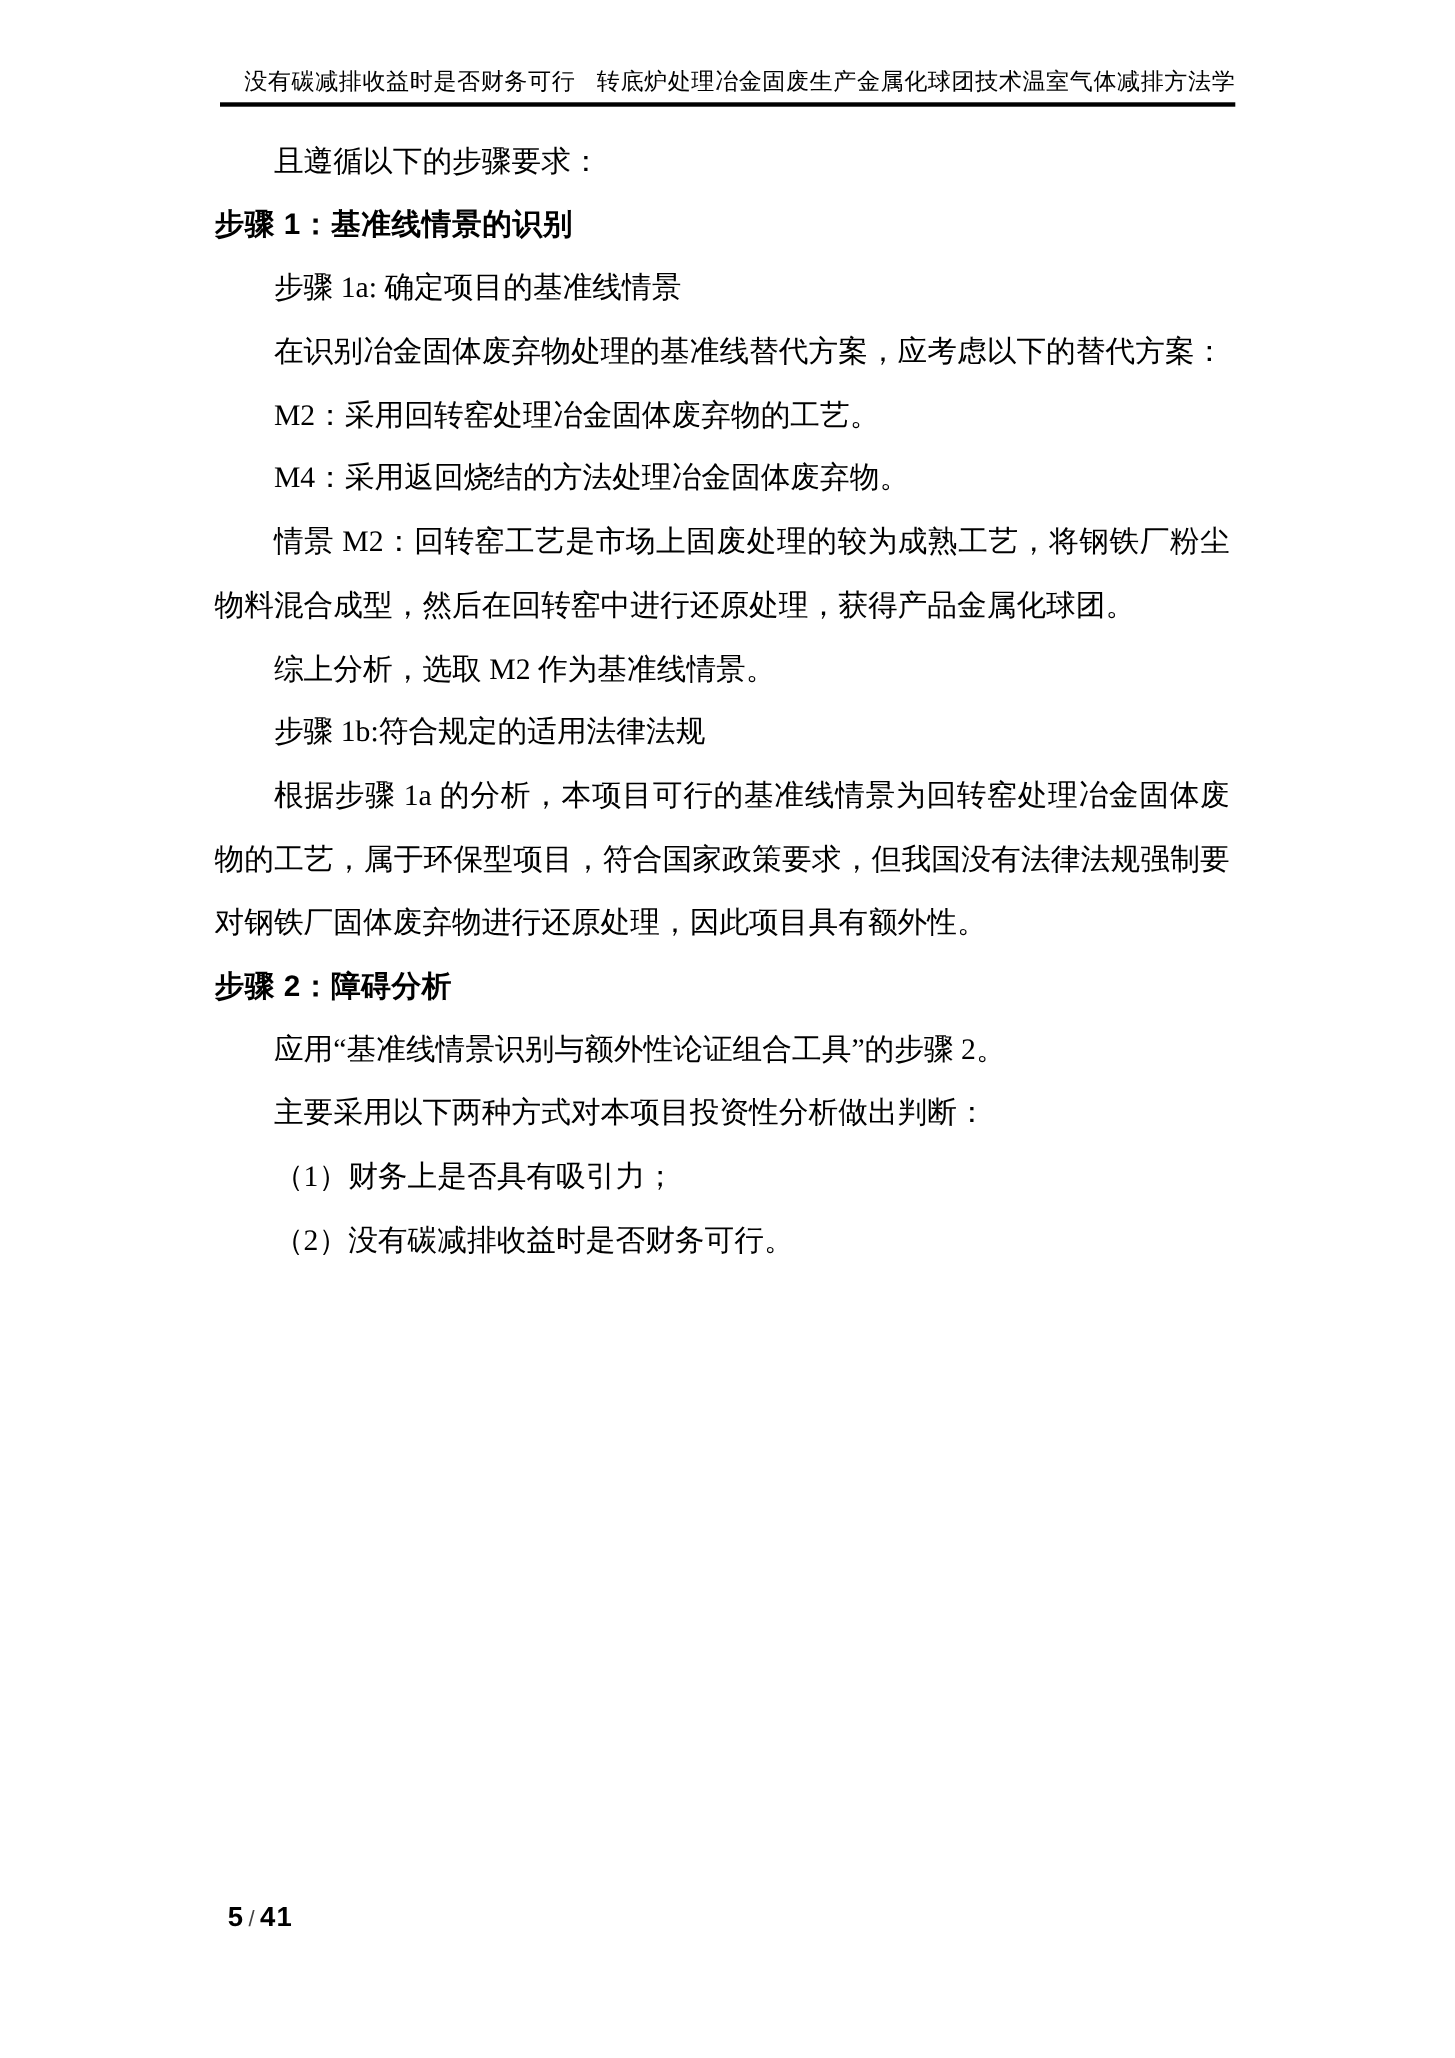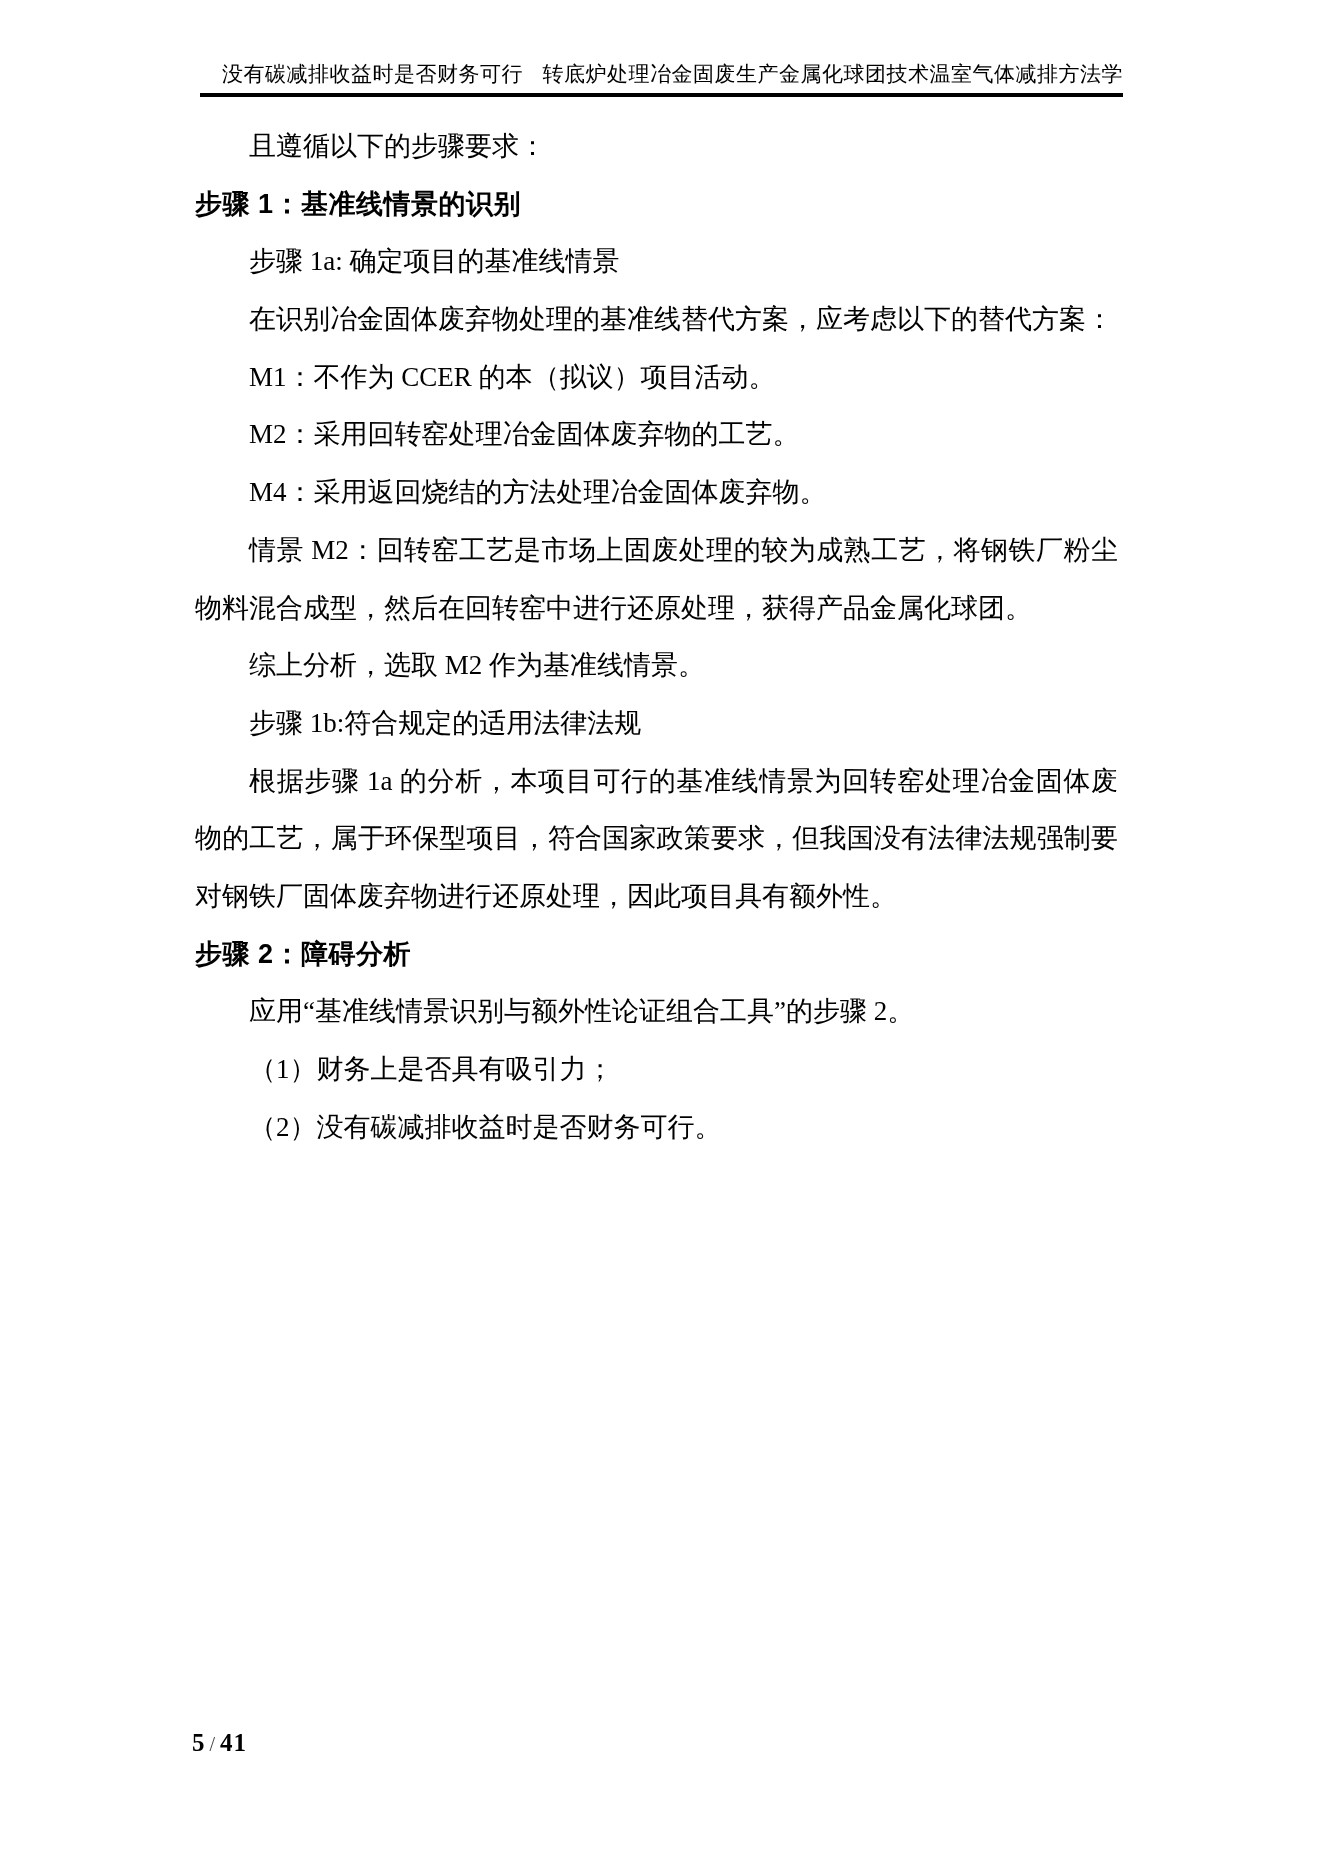--- a/index.html
+++ b/index.html
@@ -52,23 +52,23 @@
     letter-spacing: 0.5px;
   }
   .line.fill {
     white-space: normal;
     text-align: justify;
     text-align-last: justify;
     overflow: hidden;
   }
   .page-footer {
     position: absolute;
-    left: 192px;
+    left: 207px;
     top: 1729px;
-    font-family: Liberation Serif, serif;
+    font-family: Liberation Sans, sans-serif;
     font-size: 25px;
     font-weight: bold;
     letter-spacing: 1px;
   }
   .page-footer .sep {
     font-weight: normal;
     font-size: 20px;
     margin: 0 4px;
     color: #444444;
   }
@@ -81,31 +81,31 @@
   <span class="right">转底炉处理冶金固废生产金属化球团技术温室气体减排方法学</span>
 </div>
 
 <div class="header-rule"></div>
 
 <div class="doc-body">
     <div class="line indent">且遵循以下的步骤要求：</div>
     <div class="line heading">步骤 1：基准线情景的识别</div>
     <div class="line indent">步骤 1a: 确定项目的基准线情景</div>
     <div class="line indent">在识别冶金固体废弃物处理的基准线替代方案，应考虑以下的替代方案：</div>
-    <div class="line indent">M1：不作为 CCER 的本（拟议）项目活动。</div>
     <div class="line indent">M2：采用回转窑处理冶金固体废弃物的工艺。</div>
     <div class="line indent">M4：采用返回烧结的方法处理冶金固体废弃物。</div>
     <div class="line indent fill">情景 M2：回转窑工艺是市场上固废处理的较为成熟工艺，将钢铁厂粉尘等</div>
     <div class="line flush">物料混合成型，然后在回转窑中进行还原处理，获得产品金属化球团。</div>
     <div class="line indent">综上分析，选取 M2 作为基准线情景。</div>
     <div class="line indent">步骤 1b:符合规定的适用法律法规</div>
     <div class="line indent fill">根据步骤 1a 的分析，本项目可行的基准线情景为回转窑处理冶金固体废弃</div>
     <div class="line flush fill">物的工艺，属于环保型项目，符合国家政策要求，但我国没有法律法规强制要求</div>
     <div class="line flush">对钢铁厂固体废弃物进行还原处理，因此项目具有额外性。</div>
     <div class="line heading">步骤 2：障碍分析</div>
     <div class="line indent">应用“基准线情景识别与额外性论证组合工具”的步骤 2。</div>
+    <div class="line indent">主要采用以下两种方式对本项目投资性分析做出判断：</div>
     <div class="line indent">（1）财务上是否具有吸引力；</div>
     <div class="line indent">（2）没有碳减排收益时是否财务可行。</div>
   </div>
 
 <div class="page-footer">
   <span>5</span><span class="sep">/</span><span>41</span>
 </div>
 
 </body></html>

